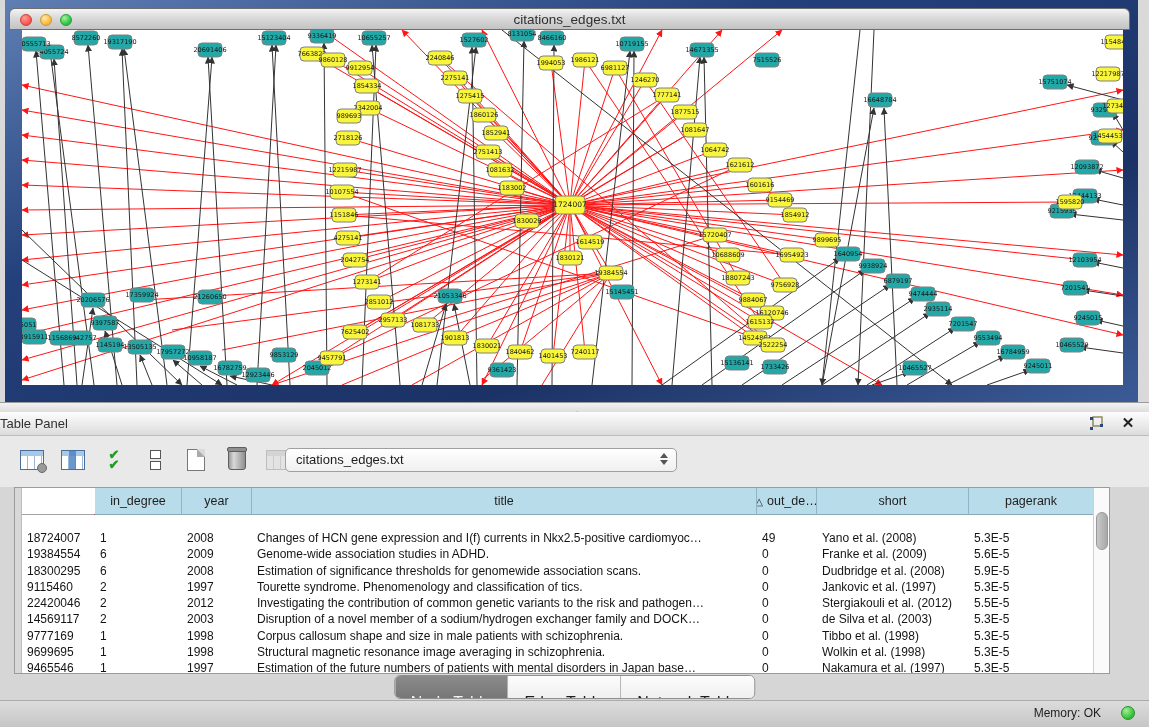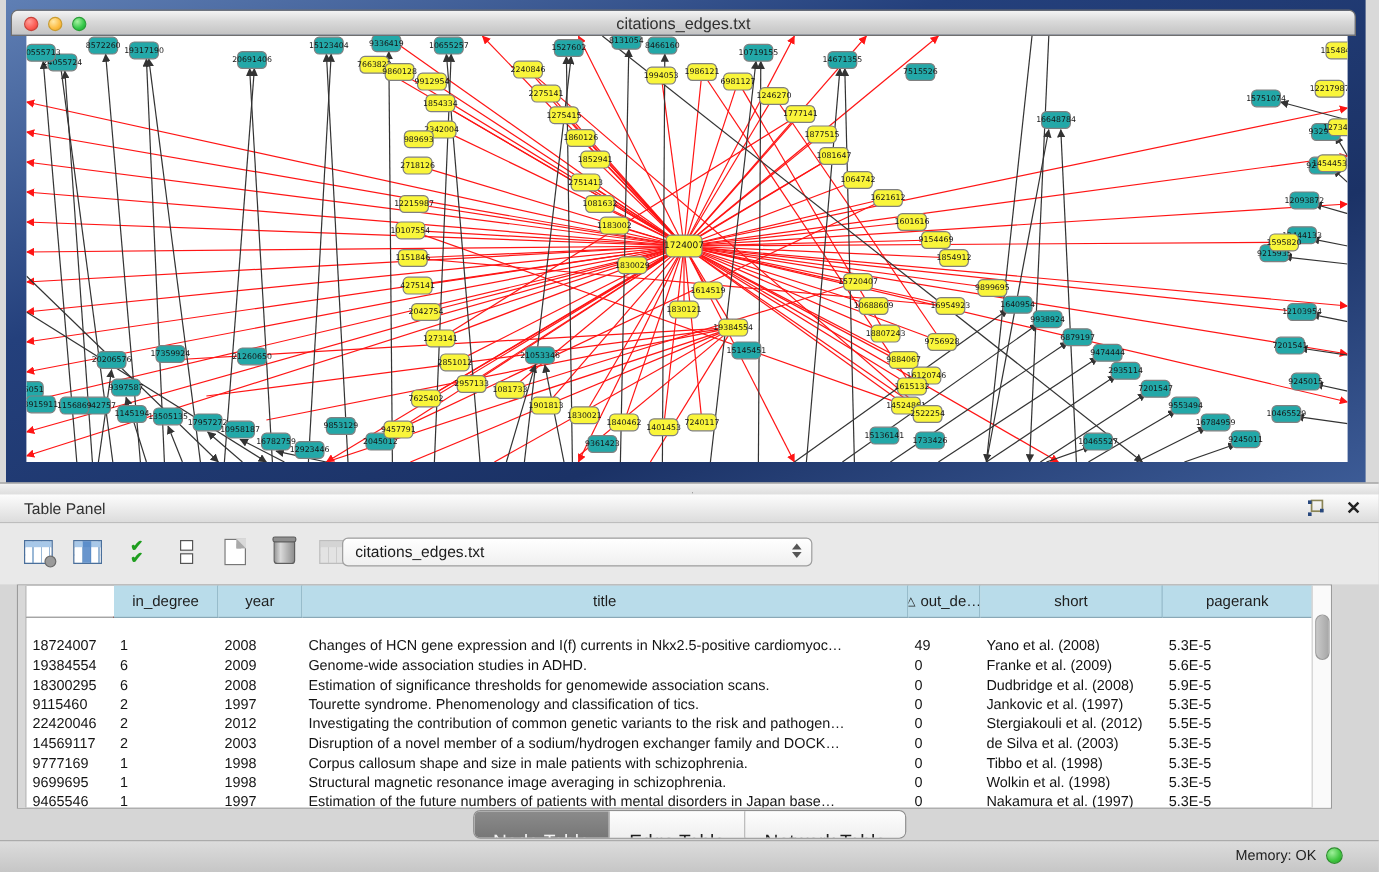--- a/index.html
+++ b/index.html
@@ -16,21 +16,21 @@
   .light.red{background:radial-gradient(circle at 35% 30%,#ff9d97,#fc5b52 60%,#d93f36);border:1px solid #c8423a;}
   .light.yellow{background:radial-gradient(circle at 35% 30%,#ffe9a8,#fdbc40 60%,#e0a02a);border:1px solid #c99b2e;}
   .light.green{background:radial-gradient(circle at 35% 30%,#a5f2a0,#33c748 60%,#1ea535);border:1px solid #2a9e38;}
   #win-title{position:absolute;left:0;top:3px;width:100%;text-align:center;font-size:13.5px;color:#2f2f2f;}
   #canvas{position:absolute;left:13px;top:22px;width:1101px;height:355px;background:#ffffff;overflow:hidden;}
   #graph-svg{display:block;}
   
   #divider{position:absolute;left:0;top:402px;width:1149px;height:10px;background:linear-gradient(#f2f2f2,#dedede);border-top:1px solid #9a9a9a;box-sizing:border-box;text-align:center;}
   #divider .grip{font-size:8px;color:#8a8a8a;line-height:8px;}
   #panel-header{position:absolute;left:0;top:412px;width:1149px;height:24px;background:linear-gradient(#fdfdfd,#dcdcdc);border-bottom:1px solid #bdbdbd;box-sizing:border-box;}
-  #panel-title{position:absolute;left:20px;top:4px;font-size:13px;color:#303030;}
+  #panel-title{position:absolute;left:0;top:4px;font-size:13px;color:#303030;}
   #panel-header .hdr-icons{position:absolute;right:12px;top:2px;display:flex;gap:14px;align-items:center;}
   #panel-header .hdr-icons .ic{width:18px;height:18px;display:flex;align-items:center;justify-content:center;color:#222;}
   #panel-close{font-size:15px;font-weight:bold;}
   #toolbar{position:absolute;left:0;top:436px;width:1149px;height:51px;background:#e9e9e9;}
   .tb-icons{position:absolute;left:18px;top:10px;display:flex;gap:13px;align-items:center;}
   .tb-btn{width:28px;height:28px;display:flex;align-items:center;justify-content:center;}
   .tb-btn.disabled{opacity:.45;}
   #fx-label{font-size:15px;font-style:italic;font-family:"Liberation Serif",serif;color:#1a1a1a;font-weight:bold;}
   #table-select{position:absolute;left:285px;top:12px;width:392px;height:24px;background:linear-gradient(#ffffff,#f0f0f0);
     border:1px solid #9f9f9f;border-radius:5px;box-sizing:border-box;font-size:13px;color:#1c1c1c;line-height:22px;padding-left:10px;}
@@ -51,21 +51,21 @@
   #vscroll{position:absolute;right:0;top:0;width:15px;height:100%;background:#fafafa;border-left:1px solid #d0d0d0;}
   #vthumb{position:absolute;left:2px;top:24px;width:10px;height:36px;background:linear-gradient(90deg,#c9c9c9,#a8a8a8);border-radius:6px;border:1px solid #9a9a9a;}
   
   #tabs-row{position:absolute;left:0;top:674px;width:1149px;height:26px;}
   #tabs{position:absolute;left:50%;transform:translateX(-50%);top:1px;display:flex;height:22px;border:1px solid #8f8f8f;border-radius:6px;overflow:hidden;background:#fff;}
   .tab{padding:16px 16px;font-size:16px;line-height:22px;color:#1e1e1e;background:linear-gradient(#fdfdfd,#e9e9e9);border-right:1px solid #a5a5a5;}
   .tab:last-child{border-right:none;}
   .tab.selected{background:linear-gradient(#8b8b8b,#6e6e6e);color:#f3f3f3;}
   
   #status-bar{position:absolute;left:0;top:700px;width:1149px;height:27px;background:linear-gradient(#dcdcdc,#c6c6c6);border-top:1px solid #ababab;box-sizing:border-box;}
-  #memory{position:absolute;right:30px;top:5px;display:flex;align-items:center;gap:8px;}
+  #memory{position:absolute;right:14px;top:5px;display:flex;align-items:center;gap:20px;}
   #memory-label{font-size:12px;color:#1e1e1e;}
   #memory-dot{width:14px;height:14px;border-radius:50%;background:radial-gradient(circle at 35% 30%,#9ef09a,#3ec53e 60%,#27a527);border:1px solid #2c8f2c;box-sizing:border-box;}
   
   .mini-table{width:22px;height:18px;border:1px solid #4a6f9b;background:
      linear-gradient(#a8c8e8,#a8c8e8) 0 0/22px 5px no-repeat,
      repeating-linear-gradient(90deg,#fff 0 6px,#9ab8d6 6px 7px),
      repeating-linear-gradient(#fff 0 5px,#9ab8d6 5px 6px);position:relative;}
   .mini-gear{position:absolute;right:-4px;bottom:-4px;width:10px;height:10px;border-radius:50%;background:#9a9a9a;border:1px solid #6a6a6a;box-sizing:border-box;}
   .mini-col{position:absolute;left:7px;top:0;width:7px;height:18px;background:#4f84c4;opacity:.85;}
   .checks{color:#1f9e1f;font-size:13px;font-weight:bold;line-height:10px;text-align:left;}

